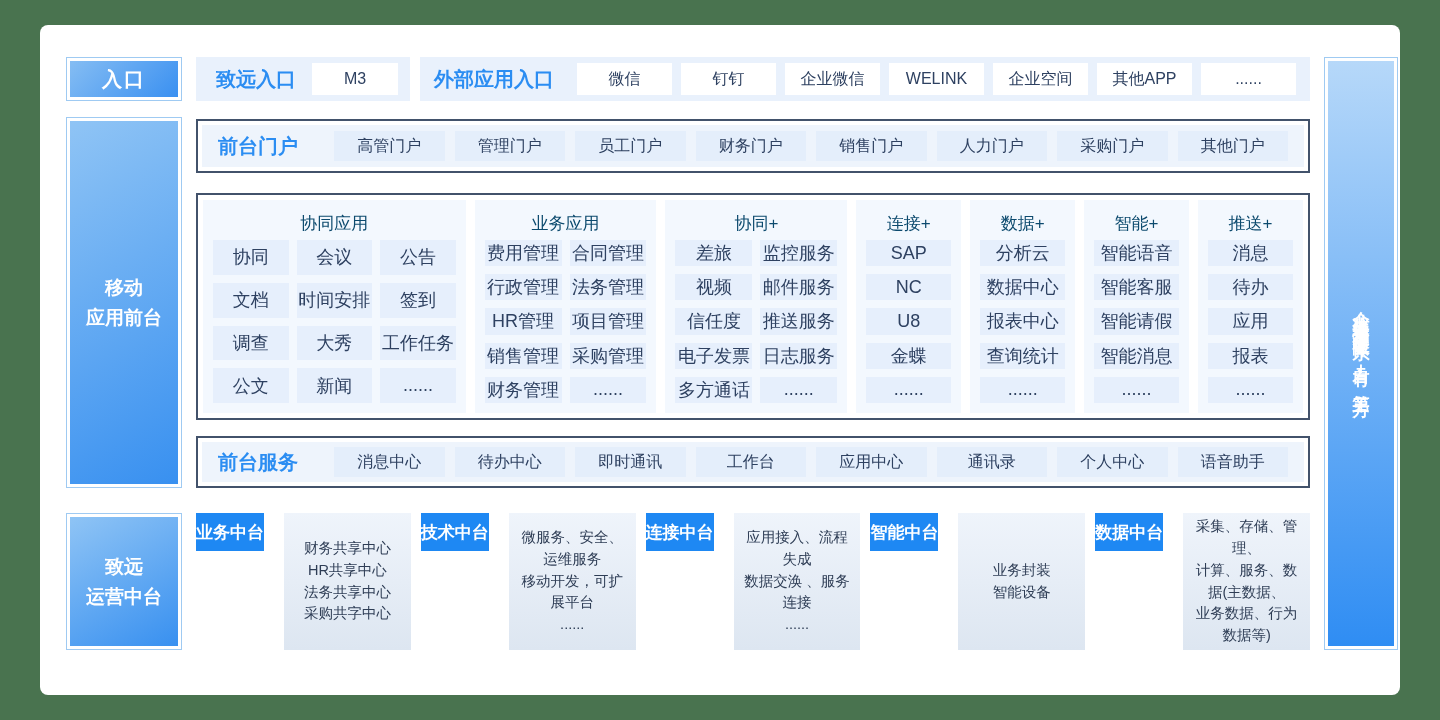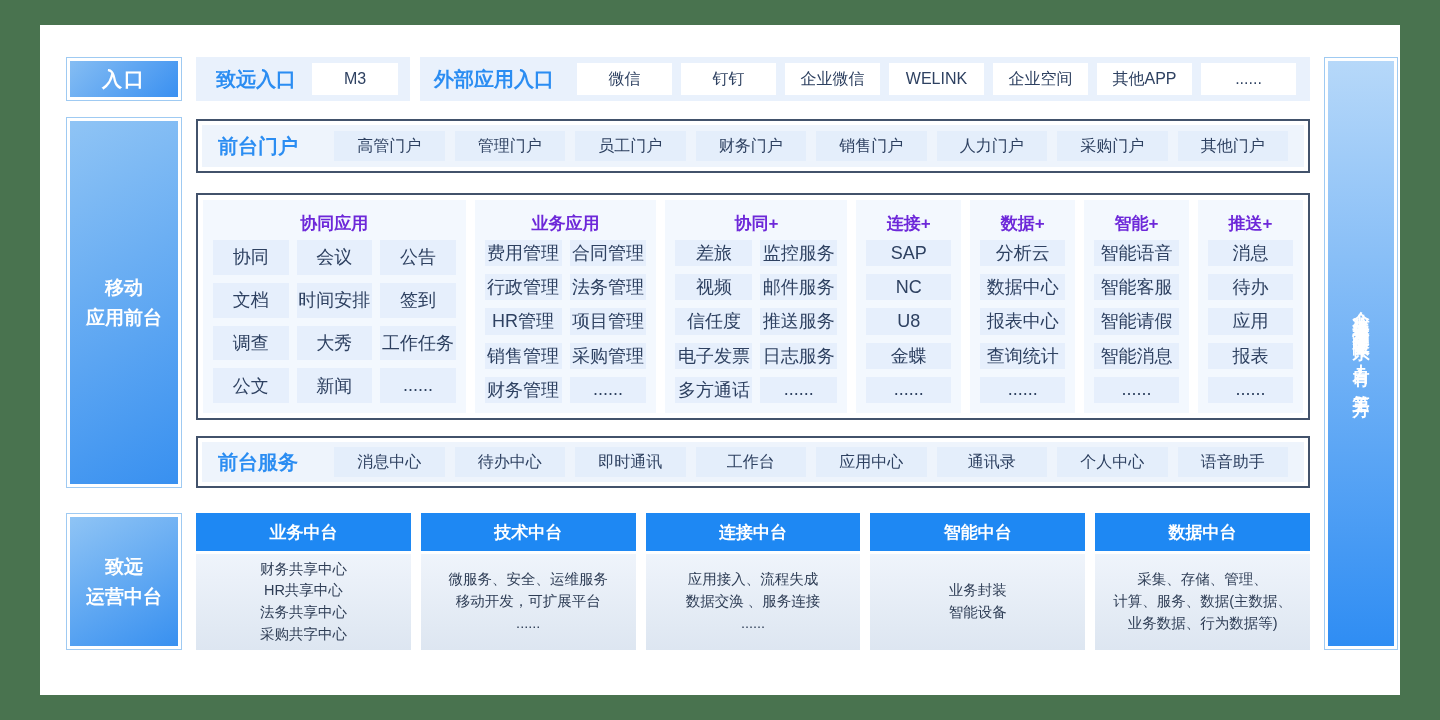--- a/index.html
+++ b/index.html
@@ -6,21 +6,21 @@
   html, body { width: 1440px; height: 720px; }
   body {
     font-family: "Liberation Sans", "DejaVu Sans", sans-serif;
     background: #49734f;
     position: relative;
     overflow: hidden;
   }
   .stage { position: absolute; inset: 0; }
   .card {
     position: absolute; left: 40px; top: 25px; width: 1360px; height: 670px;
-    background: #ffffff; border-radius: 0;
+    background: #ffffff; border-radius: 8px;
   }
 
   
   .rail-box {
     position: absolute; background: #ffffff;
     border: 1px solid #9fcaf2; padding: 3px;
   }
   .rail-inner {
     width: 100%; height: 100%;
     display: flex; align-items: center; justify-content: center;
@@ -83,40 +83,40 @@
     position: absolute; left: 156px; top: 168px; width: 1114px; height: 227px;
     border: 2px solid #42526b; background: #ffffff; padding: 5px;
     display: flex; gap: 9px;
   }
   .mcol {
     background: #f3f8fe; flex-basis: 0; min-width: 0;
     display: flex; flex-direction: column; padding: 8px 10px 10px 10px;
   }
   .g3 { flex-grow: 3; } .g2 { flex-grow: 2; } .g1 { flex-grow: 1.05; }
   .mcol-title {
-    color: #6d28d9; font-weight: bold; font-size: 17px;
+    color: #0c4a6e; font-weight: normal; font-size: 17px;
     height: 30px; display: flex; align-items: center; justify-content: center;
     flex: none;
   }
   .mgrid { flex: 1; display: grid; gap: 8px; grid-auto-rows: 1fr; margin-top: 2px; }
   .cols3 { grid-template-columns: repeat(3, 1fr); }
   .cols2 { grid-template-columns: repeat(2, 1fr); }
   .cols1 { grid-template-columns: 1fr; }
   .chip {
     background: #e6effc; color: #2e4161; font-size: 18px;
     display: flex; align-items: center; justify-content: center;
     overflow: hidden; white-space: nowrap;
   }
 
   
   .platforms {
     position: absolute; left: 156px; top: 488px; width: 1114px; height: 137px;
     display: flex; gap: 10px;
   }
-  .pcol { flex: 1; display: flex; flex-direction: column; gap: 3px; min-width: 0; }
+  .pcol { flex: 1; display: flex; flex-direction: row; gap: 20px; min-width: 0; }
   .phead {
     height: 38px; background: #1e88f3; color: #ffffff;
     font-weight: bold; font-size: 17px;
     display: flex; align-items: center; justify-content: center; flex: none;
   }
   .pbody {
     flex: 1; background: linear-gradient(180deg, #eff4fb 0%, #dde6f1 100%);
     display: flex; flex-direction: column; align-items: center; justify-content: center;
     color: #2e3d55; font-size: 14.5px; line-height: 1.5; text-align: center;
     padding: 4px 6px;

